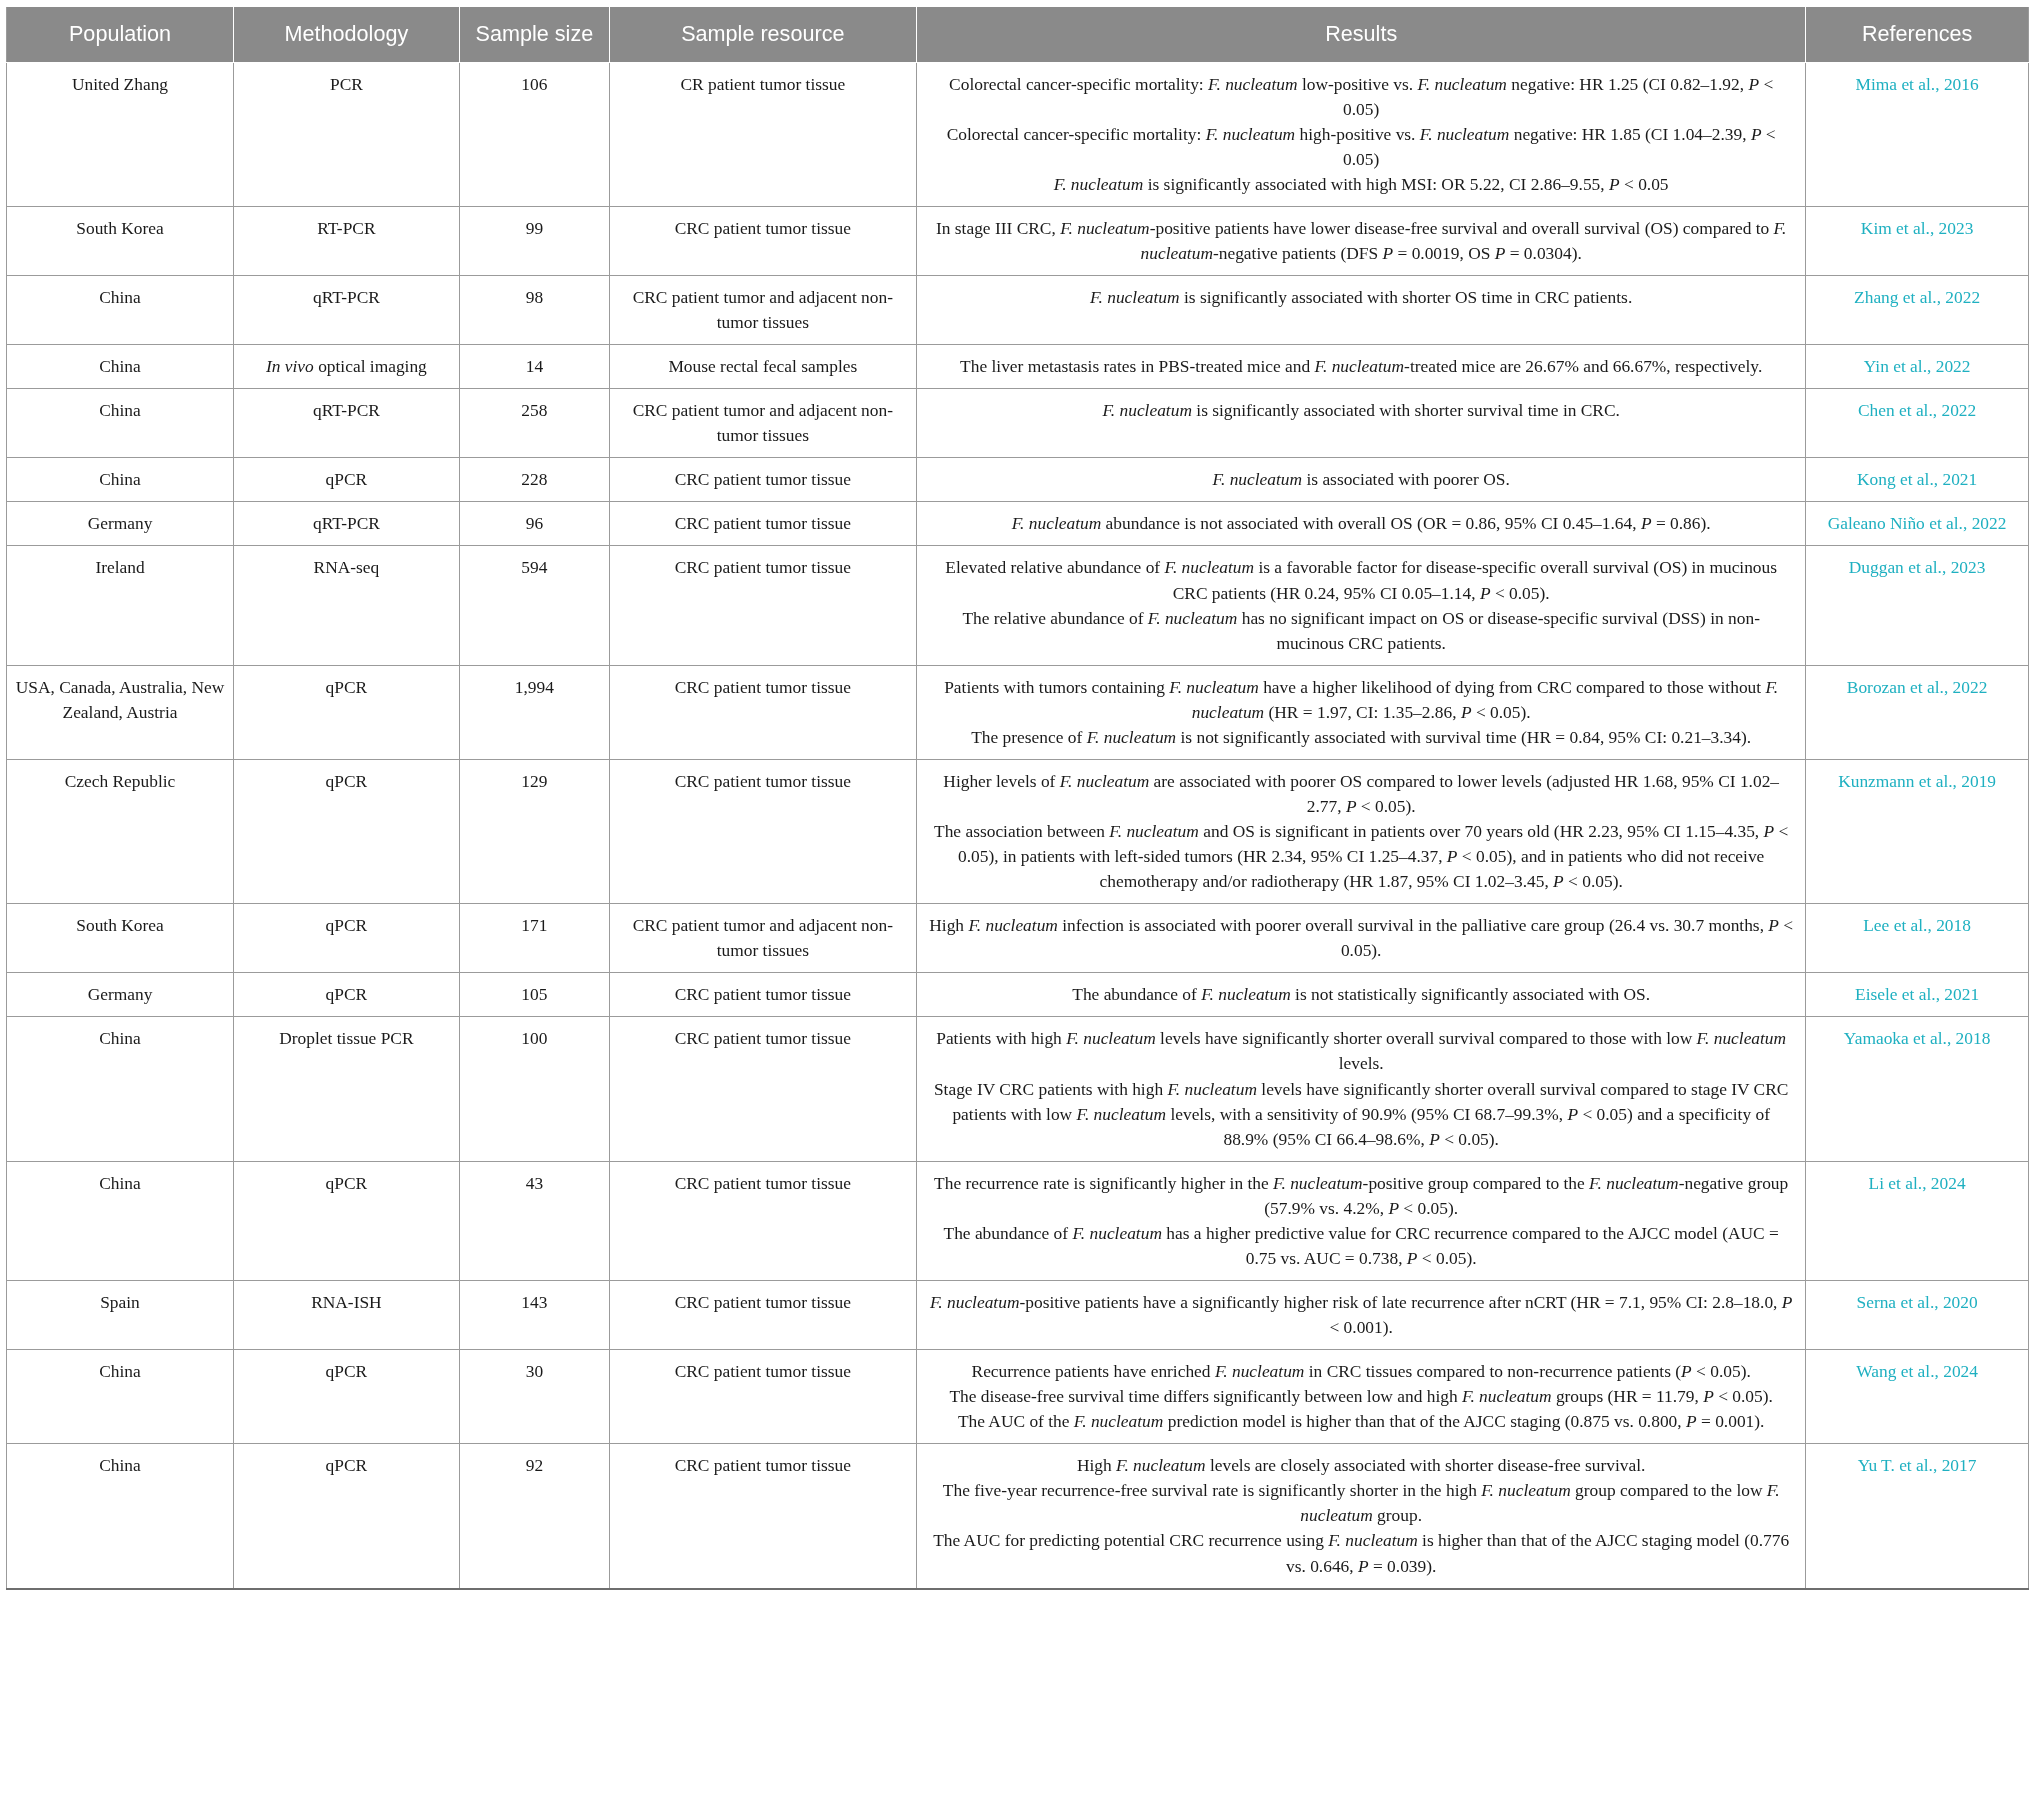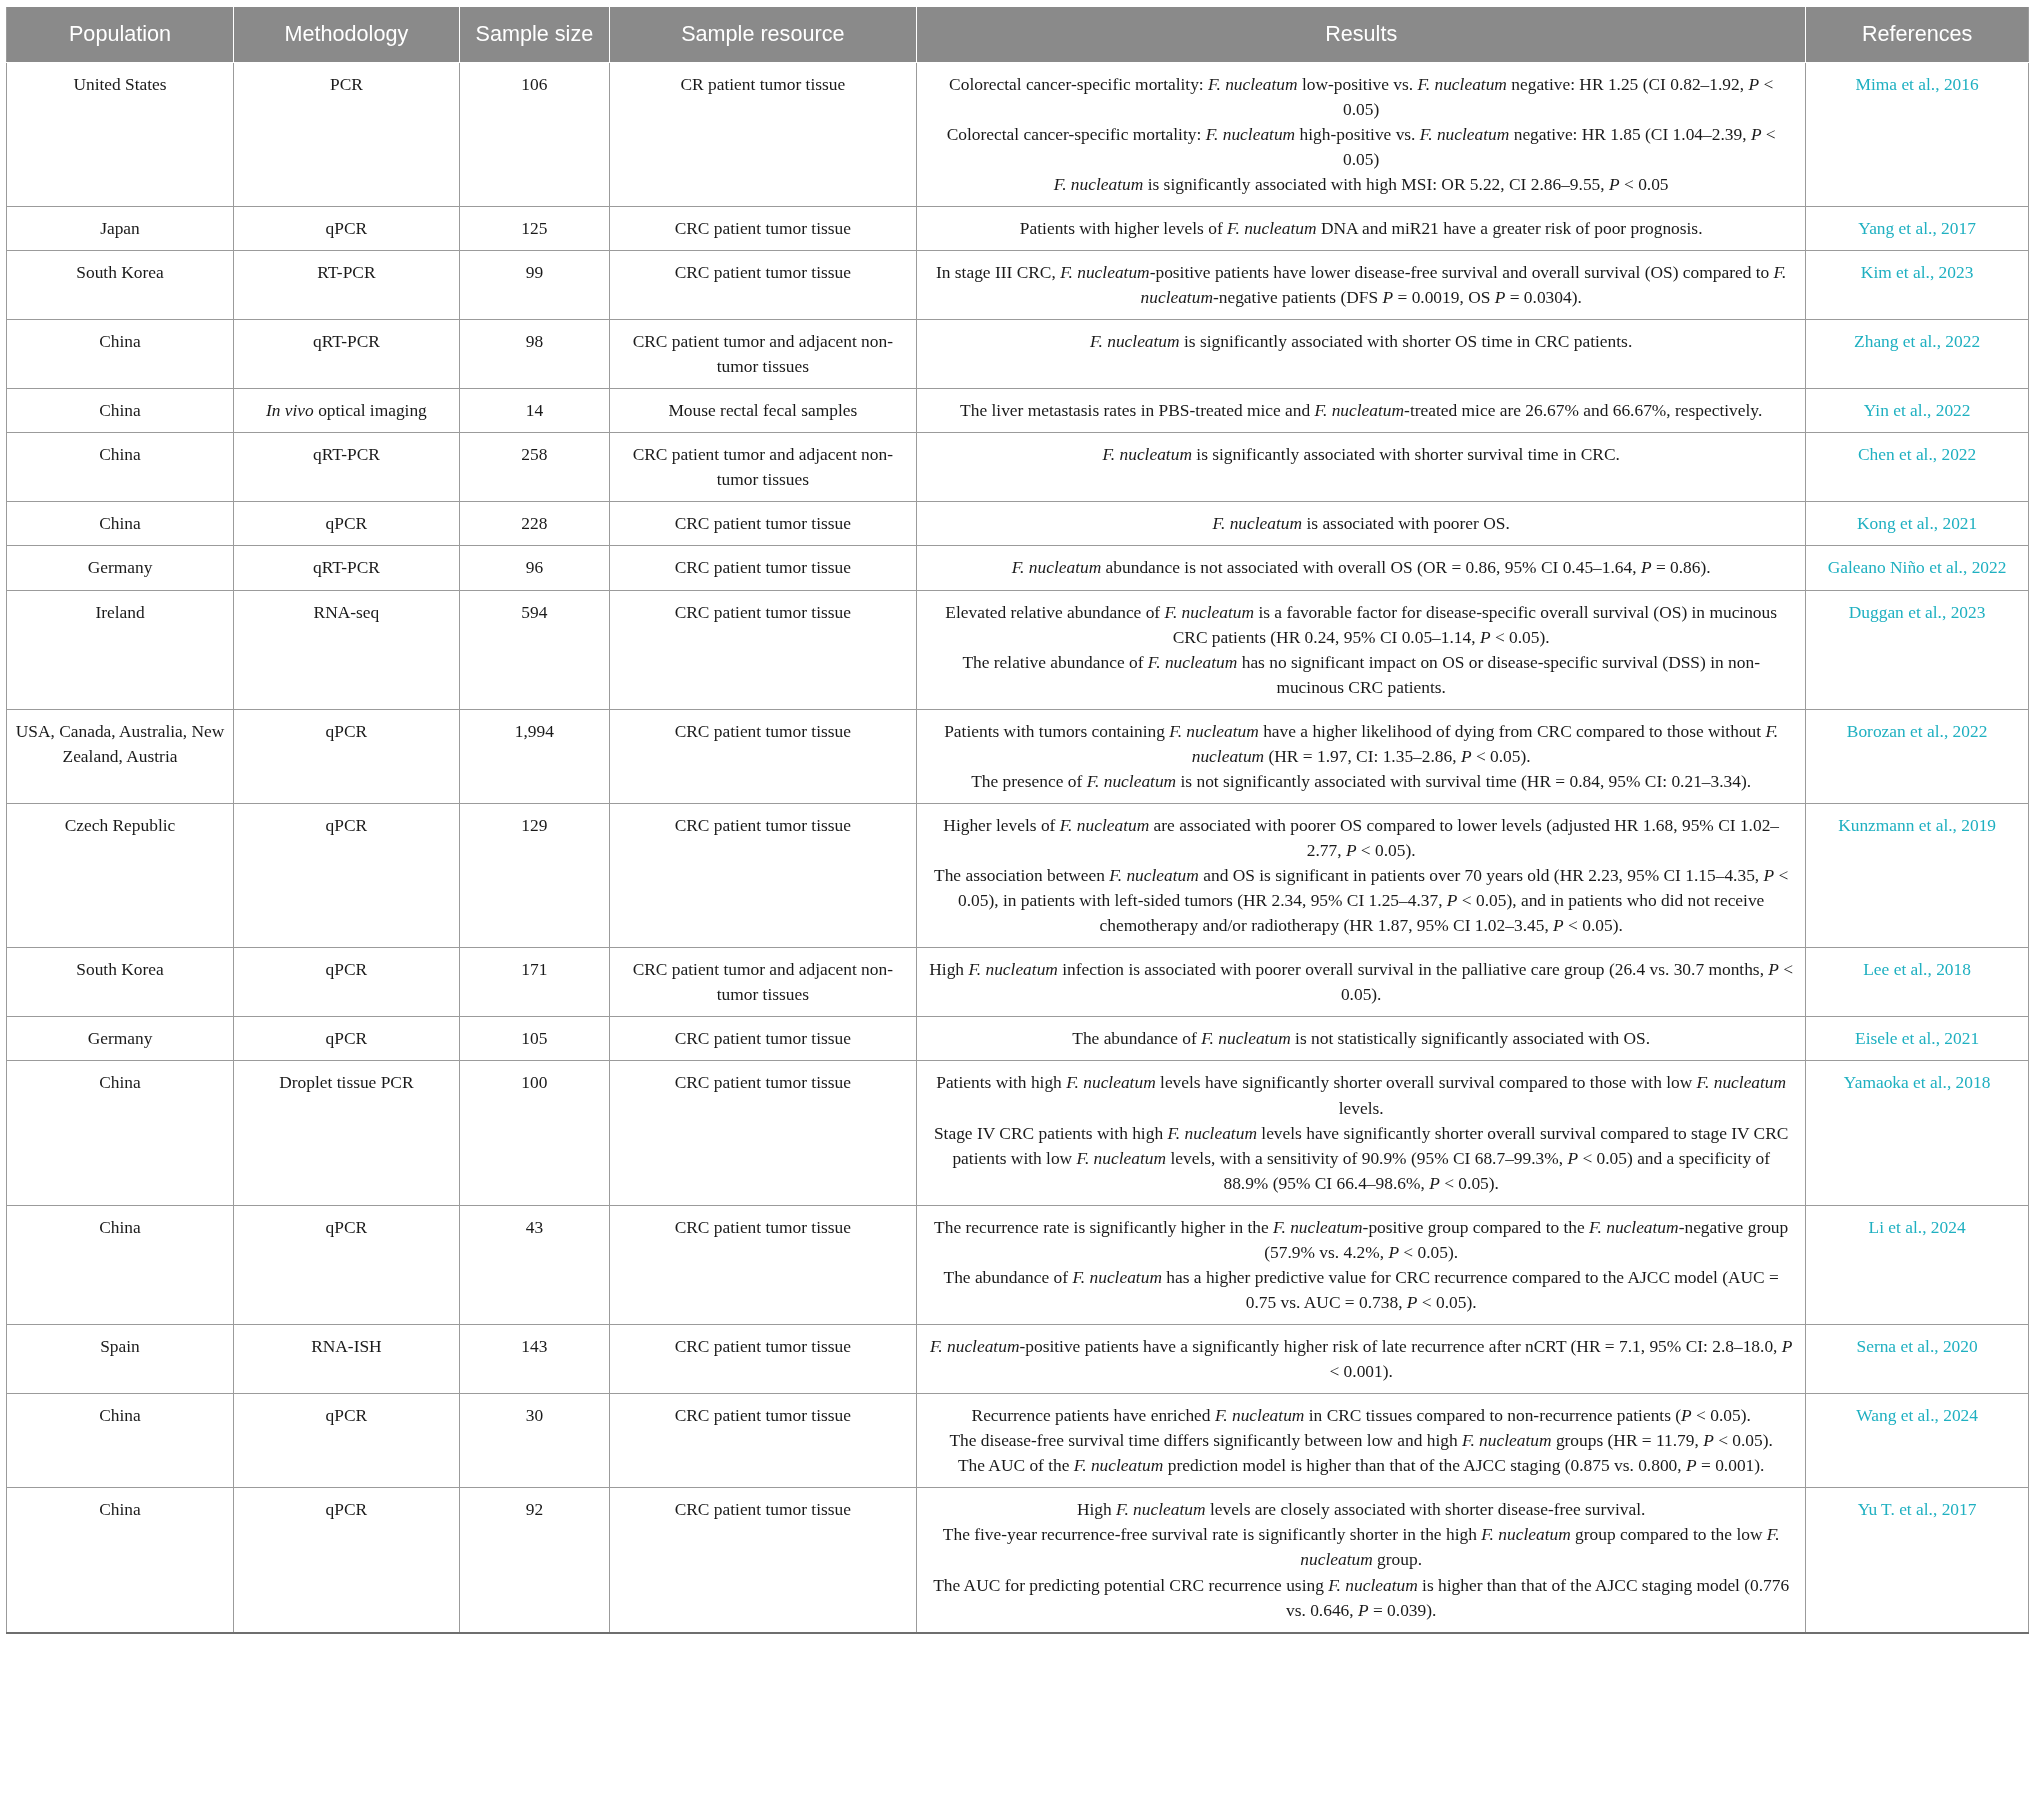--- a/index.html
+++ b/index.html
@@ -76,40 +76,30 @@
       <th>Population</th>
       <th>Methodology</th>
       <th>Sample size</th>
       <th>Sample resource</th>
       <th>Results</th>
       <th>References</th>
     </tr>
   </thead>
   <tbody>
       <tr>
-        <td>United States</td>
+        <td>United Zhang</td>
         <td>PCR</td>
         <td>106</td>
         <td>CR patient tumor tissue</td>
         <td class="col-results">
           <div class="result-line">Colorectal cancer-specific mortality: <i>F. nucleatum</i> low-positive vs. <i>F. nucleatum</i> negative: HR 1.25 (CI 0.82–1.92, <i>P</i> &lt; 0.05)</div>
           <div class="result-line">Colorectal cancer-specific mortality: <i>F. nucleatum</i> high-positive vs. <i>F. nucleatum</i> negative: HR 1.85 (CI 1.04–2.39, <i>P</i> &lt; 0.05)</div>
           <div class="result-line"><i>F. nucleatum</i> is significantly associated with high MSI: OR 5.22, CI 2.86–9.55, <i>P</i> &lt; 0.05</div>
         </td>
         <td><a href="#" class="ref-link">Mima et al., 2016</a></td>
-      </tr>
-      <tr>
-        <td>Japan</td>
-        <td>qPCR</td>
-        <td>125</td>
-        <td>CRC patient tumor tissue</td>
-        <td class="col-results">
-          <div class="result-line">Patients with higher levels of <i>F. nucleatum</i> DNA and miR21 have a greater risk of poor prognosis.</div>
-        </td>
-        <td><a href="#" class="ref-link">Yang et al., 2017</a></td>
       </tr>
       <tr>
         <td>South Korea</td>
         <td>RT-PCR</td>
         <td>99</td>
         <td>CRC patient tumor tissue</td>
         <td class="col-results">
           <div class="result-line">In stage III CRC, <i>F. nucleatum</i>-positive patients have lower disease-free survival and overall survival (OS) compared to <i>F. nucleatum</i>-negative patients (DFS <i>P</i> = 0.0019, OS <i>P</i> = 0.0304).</div>
         </td>
         <td><a href="#" class="ref-link">Kim et al., 2023</a></td>

